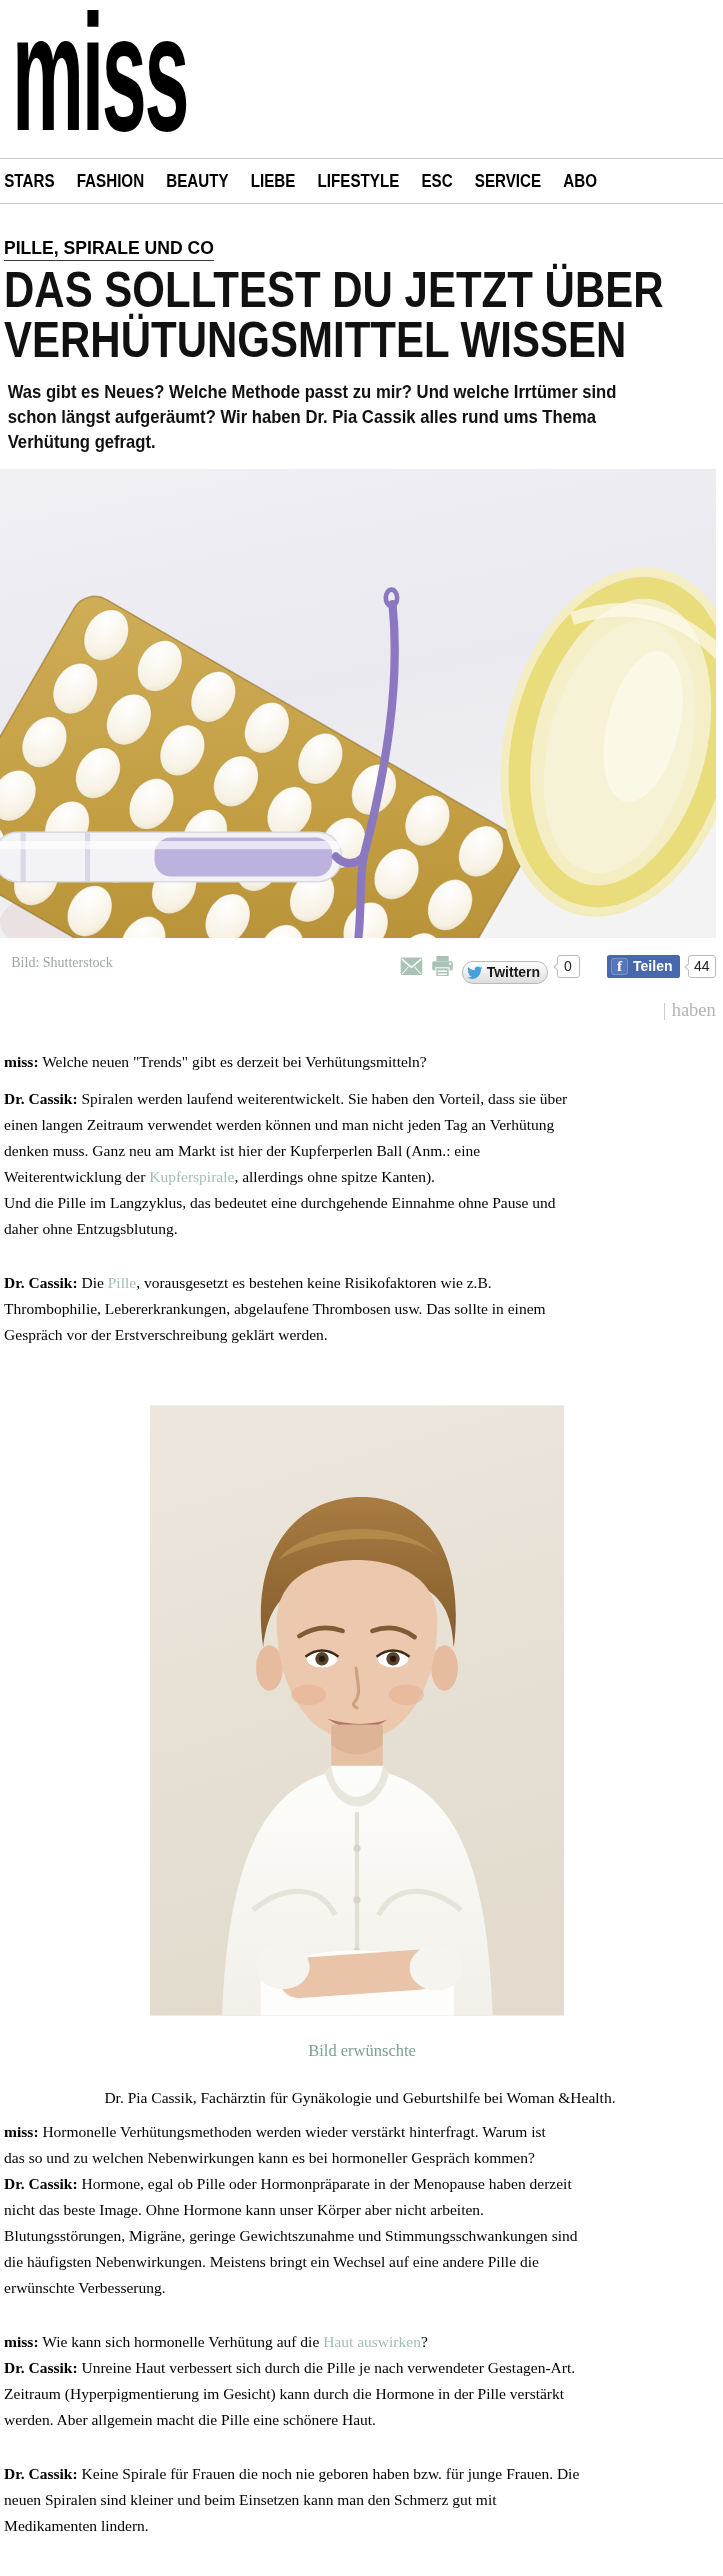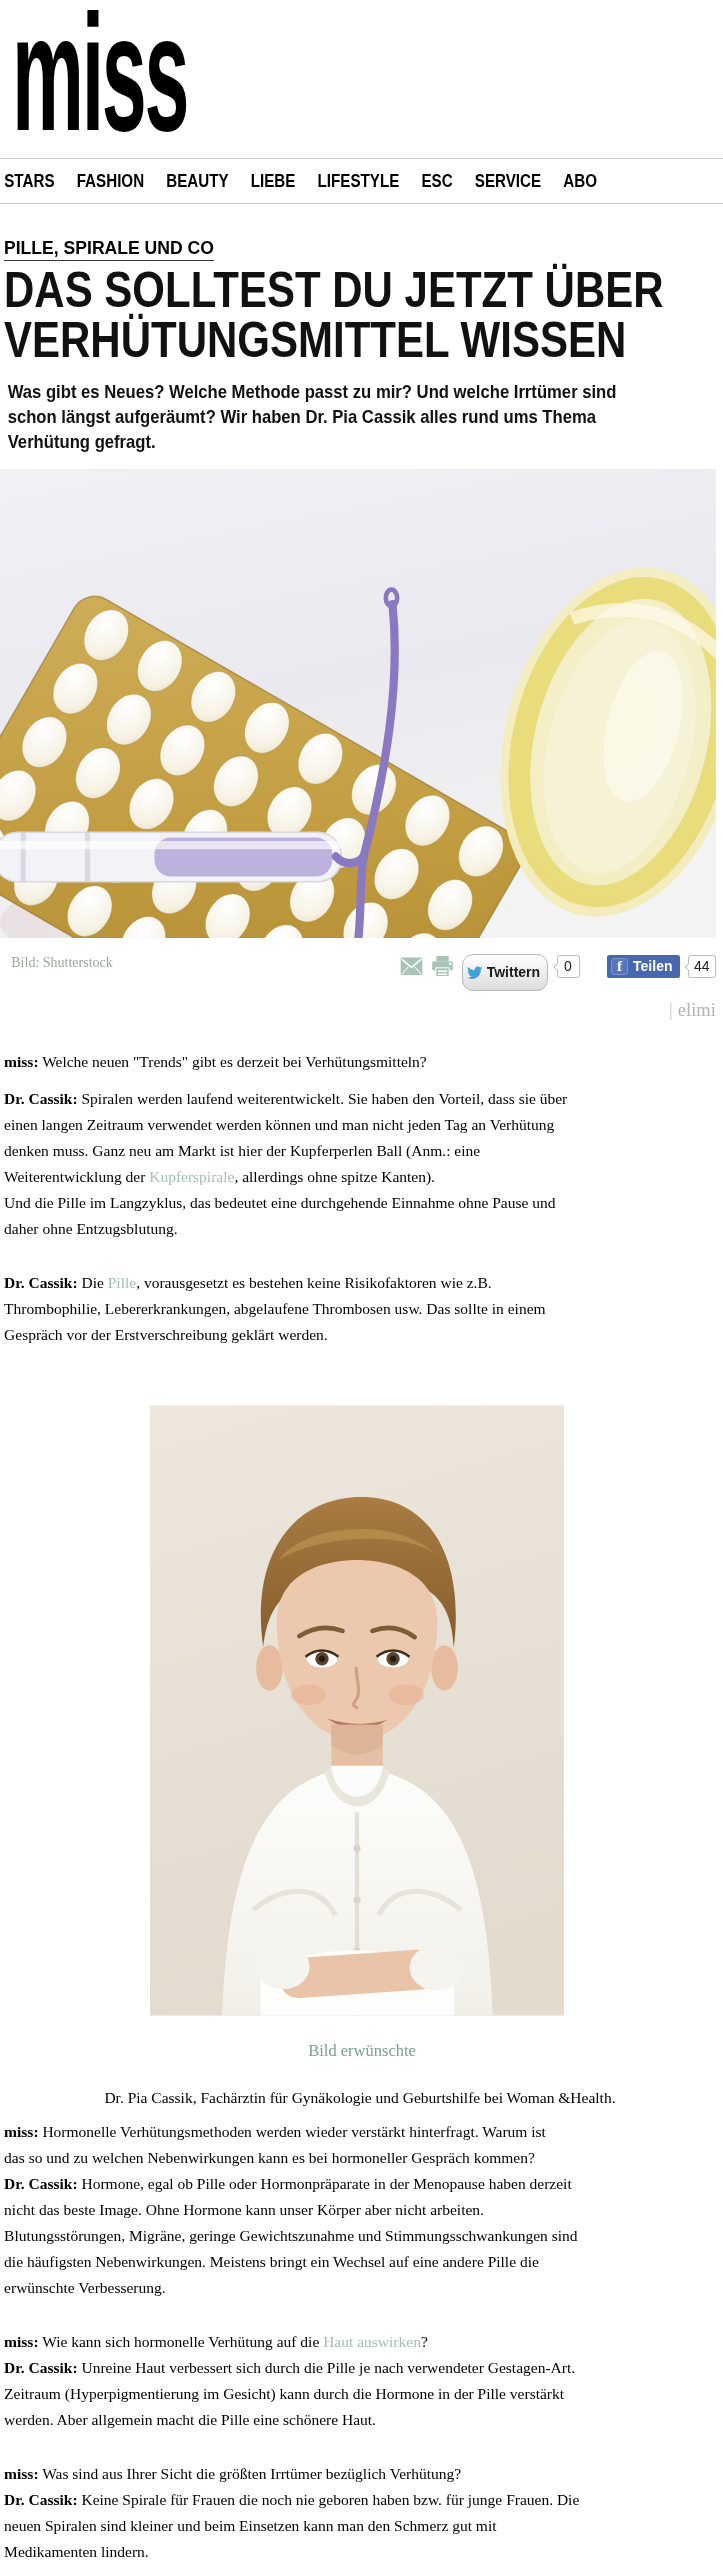--- a/index.html
+++ b/index.html
@@ -41,21 +41,21 @@
 
   
   .hero{margin:15.5px 0 0 -4.1px;width:716px;height:469px;overflow:hidden;position:relative;background:#ebebf0;}
   .hero svg{display:block;}
 
   
   .share-row{display:flex;align-items:center;justify-content:flex-end;gap:7.2px;height:24px;}
   .share-row.first{margin-top:16.5px;}
   .credit{margin-right:auto;font-size:14px;color:var(--credit);padding-left:7.2px;align-self:flex-start;line-height:17.5px;}
   .icon-btn{width:24px;height:23px;display:flex;align-items:center;justify-content:center;cursor:pointer;}
-  .tw-btn{display:flex;align-items:center;gap:4.1px;height:37px;padding:0 7.2px 0 4.1px;border:0.5px solid #b9b9b9;
+  .tw-btn{display:flex;align-items:center;gap:4.1px;height:23px;padding:0 7.2px 0 4.1px;border:0.5px solid #b9b9b9;
         border-radius:11px;background:linear-gradient(#ffffff,#dddddd);cursor:pointer;
         font-family:"Liberation Sans",sans-serif;font-weight:bold;font-size:14px;color:#1a1a1a;margin-top:12px;}
   .count{position:relative;height:23px;min-width:23px;padding:0 5.2px;border:0.5px solid #bbb;border-radius:3.1px;
         background:#fff;display:flex;align-items:center;justify-content:center;
         font-family:"Liberation Sans",sans-serif;font-size:14px;color:#222;margin-left:1px;cursor:pointer;}
   .count::before{content:"";position:absolute;left:-2.6px;top:8.2px;width:4.6px;height:4.6px;background:#fff;
         border-left:0.5px solid #bbb;border-bottom:0.5px solid #bbb;transform:rotate(45deg);}
   .fb-btn{display:flex;align-items:center;gap:5.2px;height:23px;padding:0 7.2px 0 4.1px;border-radius:2.6px;
         background:var(--fb);cursor:pointer;margin-left:20.6px;
         font-family:"Liberation Sans",sans-serif;font-weight:bold;font-size:14px;color:#fff;}
@@ -258,21 +258,21 @@
     <div class="count">0</div>
 
     <div class="fb-btn">
       <span class="fb-f">f</span>
       <span>Teilen</span>
     </div>
     <div class="count">44</div>
   </div>
 
   <div class="byline-row">
-    <span class="pipe">|</span><span>elimi</span>
+    <span class="pipe">|</span><span>haben</span>
   </div>
 
   <div class="qa">
     <div class="block1">
       <div class="question"><span class="seg seg-b">miss:</span><span class="seg seg-n"> Welche neuen "Trends" gibt es derzeit bei Verhütungsmitteln?</span></div>
       <div class="answer gapped"><span class="seg seg-b">Dr. Cassik:</span><span class="seg seg-n"> Spiralen werden laufend weiterentwickelt. Sie haben den Vorteil, dass sie über</span><br><span class="seg seg-n">einen langen Zeitraum verwendet werden können und man nicht jeden Tag an Verhütung</span><br><span class="seg seg-n">denken muss. Ganz neu am Markt ist hier der Kupferperlen Ball (Anm.: eine</span><br><span class="seg seg-n">Weiterentwicklung der </span><span class="seg seg-l">Kupferspirale</span><span class="seg seg-n">, allerdings ohne spitze Kanten).</span><br><span class="seg seg-n">Und die Pille im Langzyklus, das bedeutet eine durchgehende Einnahme ohne Pause und</span><br><span class="seg seg-n">daher ohne Entzugsblutung.</span></div>
     </div>
     <div class="blockgap">
       <div class="answer"><span class="seg seg-b">Dr. Cassik:</span><span class="seg seg-n"> Die </span><span class="seg seg-l">Pille</span><span class="seg seg-n">, vorausgesetzt es bestehen keine Risikofaktoren wie z.B.</span><br><span class="seg seg-n">Thrombophilie, Lebererkrankungen, abgelaufene Thrombosen usw. Das sollte in einem</span><br><span class="seg seg-n">Gespräch vor der Erstverschreibung geklärt werden.</span></div>
     </div>
@@ -353,19 +353,18 @@
   <div class="qa">
     <div style="margin-top:8.2px;">
       <div class="question"><span class="seg seg-b">miss:</span><span class="seg seg-n"> Hormonelle Verhütungsmethoden werden wieder verstärkt hinterfragt. Warum ist</span><br><span class="seg seg-n">das so und zu welchen Nebenwirkungen kann es bei hormoneller Gespräch kommen?</span></div>
       <div class="answer"><span class="seg seg-b">Dr. Cassik:</span><span class="seg seg-n"> Hormone, egal ob Pille oder Hormonpräparate in der Menopause haben derzeit</span><br><span class="seg seg-n">nicht das beste Image. Ohne Hormone kann unser Körper aber nicht arbeiten.</span><br><span class="seg seg-n">Blutungsstörungen, Migräne, geringe Gewichtszunahme und Stimmungsschwankungen sind</span><br><span class="seg seg-n">die häufigsten Nebenwirkungen. Meistens bringt ein Wechsel auf eine andere Pille die</span><br><span class="seg seg-n">erwünschte Verbesserung.</span></div>
     </div>
     <div class="blockgap">
       <div class="question"><span class="seg seg-b">miss:</span><span class="seg seg-n"> Wie kann sich hormonelle Verhütung auf die </span><span class="seg seg-l">Haut auswirken</span><span class="seg seg-n">?</span></div>
       <div class="answer"><span class="seg seg-b">Dr. Cassik:</span><span class="seg seg-n"> Unreine Haut verbessert sich durch die Pille je nach verwendeter Gestagen-Art.</span><br><span class="seg seg-n">Zeitraum (Hyperpigmentierung im Gesicht) kann durch die Hormone in der Pille verstärkt</span><br><span class="seg seg-n">werden. Aber allgemein macht die Pille eine schönere Haut.</span></div>
     </div>
     <div class="blockgap">
-      <div class="question"><span class="seg seg-b">miss:</span><span class="seg seg-n"> Was sind aus Ihrer Sicht die größten Irrtümer bezüglich Verhütung?</span></div>
       <div class="answer"><span class="seg seg-b">Dr. Cassik:</span><span class="seg seg-n"> Keine Spirale für Frauen die noch nie geboren haben bzw. für junge Frauen. Die</span><br><span class="seg seg-n">neuen Spiralen sind kleiner und beim Einsetzen kann man den Schmerz gut mit</span><br><span class="seg seg-n">Medikamenten lindern.</span></div>
     </div>
   </div>
 
 </main>
 
 
 </body></html>

